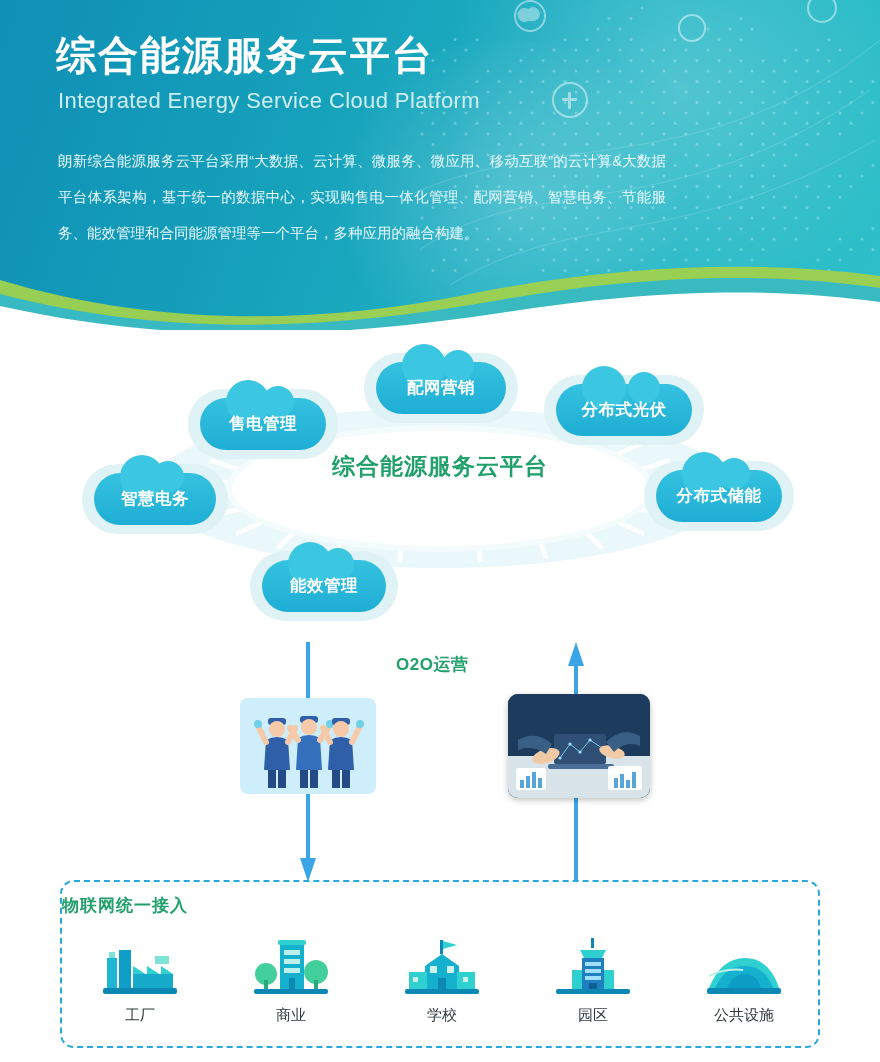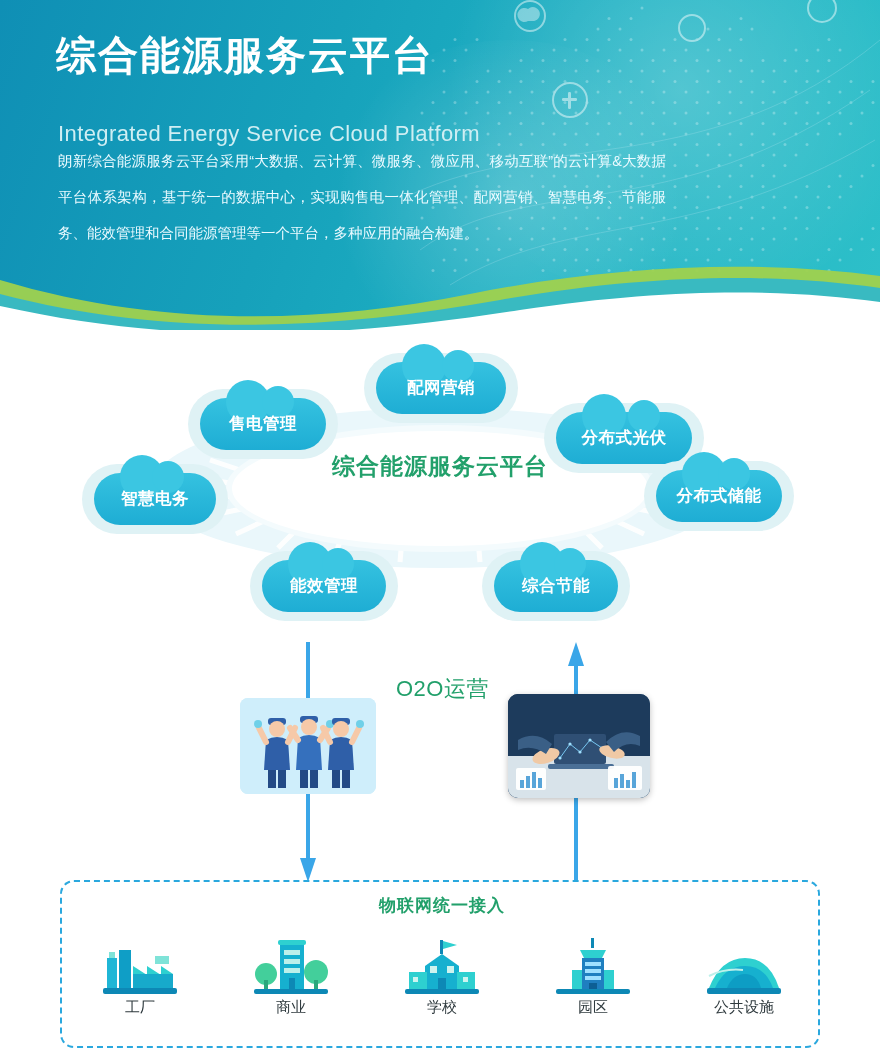--- a/index.html
+++ b/index.html
@@ -28,21 +28,21 @@
 
   .dotmap { position:absolute; right:0; top:0; width: 470px; height: 290px; opacity:0.55; }
 
   .hdr-title {
     position:absolute; left:56px; top:28px;
     font-size: 40px; font-weight: bold; color: #ffffff;
     letter-spacing: 2px;
   }
   .hdr-sub {
     position:absolute; left:58px; top:88px;
-    font-size: 22px; color: #cfeef3; letter-spacing: 0.4px; margin-top: 33px;
+    font-size: 22px; color: #cfeef3; letter-spacing: 0.4px;
   }
   .hdr-body {
     position:absolute; left:58px; top:143px; width: 608px;
     font-size: 14.5px; line-height: 36px; color: #eafaff;
     text-align: justify;
   }
 
   .wave { position:absolute; left:0; bottom:0; width:880px; height:80px; }
 
   
@@ -86,30 +86,30 @@
   }
   .cloud .body::before, .cloud .body::after {
     content:""; position:absolute; background: #3bc6e2; border-radius:50%;
   }
   .cloud .body::before { width:44px; height:44px; left:26px; top:-18px; }
   .cloud .body::after  { width:32px; height:32px; right:32px; top:-12px; }
   .cloud .lbl { position:relative; z-index:2; }
 
   .c-peixiao   { left:376px; top:14px;  width:130px; height:52px; }
   .c-shoudian  { left:200px; top:50px;  width:126px; height:52px; }
-  .c-fbsgf     { left:556px; top:64px;  width:136px; height:52px; }
+  .c-fbsgf     { left:556px; top:36px;  width:136px; height:52px; }
   .c-zhihui    { left:94px;  top:125px; width:122px; height:52px; }
   .c-fbscn     { left:656px; top:122px; width:126px; height:52px; }
   .c-nengxiao  { left:262px; top:212px; width:124px; height:52px; }
   .c-zhhjieneng{ left:494px; top:212px; width:124px; height:52px; }
 
   
   .o2o-label {
-    position:absolute; left:396px; top:344px;
-    font-size:22px; font-weight:normal; color:#22a06b; letter-spacing:0.5px;
+    position:absolute; left:396px; top:323px;
+    font-size:17px; font-weight:bold; color:#22a06b; letter-spacing:0.5px;
   }
 
   .arrow-left  { position:absolute; left:300px; top:312px; width:16px; height:240px; }
   .arrow-right { position:absolute; left:568px; top:312px; width:16px; height:240px; }
 
   .photo-workers {
     position:absolute; left:240px; top:368px; width:136px; height:96px;
     background:#cfeefb; border-radius:8px; overflow:hidden;
   }
   .photo-desk {
@@ -118,30 +118,30 @@
     background: linear-gradient(135deg,#1b3350 0%, #24507a 45%, #3b6e96 100%);
     box-shadow: 0 2px 6px rgba(0,0,0,0.25);
   }
 
   
   .iot-box {
     position:absolute; left:60px; top:550px; width:760px; height:168px;
     border:2px dashed #2aa8de; border-radius:14px; background:#ffffff;
   }
   .iot-title {
-    position:absolute; left:0; top:12px; width:760px; text-align:center;
+    position:absolute; left:0; top:12px; width:760px; 
     font-size:17px; font-weight:bold; color:#22a06b; letter-spacing:1px;
   }
   .iot-items {
     position:absolute; left:18px; top:48px; width:724px;
     display:flex; justify-content:space-between;
   }
   .iot-item { width:120px; text-align:center; }
   .iot-item .glyph { height:68px; display:flex; align-items:flex-end; justify-content:center; }
-  .iot-item .cap { font-size:15px; color:#2f3a3e; }
+  .iot-item .cap { margin-top:8px; font-size:15px; color:#2f3a3e; }
 </style>
 </head>
 <body>
 
 <div class="header">
   <div class="hdr-glowA"></div>
   <div class="hdr-glowB"></div>
 
   <svg class="dotmap" viewBox="0 0 470 290">
     <g fill="#ffffff" opacity="0.5">
@@ -645,26 +645,20 @@
       </div>
     </div>
 
     <div class="cloud c-nengxiao">
       <div class="halo"></div>
       <div class="body">
         <span class="lbl">能效管理</span>
       </div>
     </div>
 
-    <div class="cloud c-zhhjieneng">
-      <div class="halo"></div>
-      <div class="body">
-        <span class="lbl">综合节能</span>
-      </div>
-    </div>
   </div>
 
   <div class="o2o-label">O2O运营</div>
 
   <svg class="arrow-left" viewBox="0 0 16 240">
     <line x1="8" y1="0" x2="8" y2="222" stroke="#3aa6e8" stroke-width="4"></line>
     <polygon points="8,240 0,216 16,216" fill="#3aa6e8"></polygon>
   </svg>
   <svg class="arrow-right" viewBox="0 0 16 240">
     <line x1="8" y1="18" x2="8" y2="240" stroke="#3aa6e8" stroke-width="4"></line>

